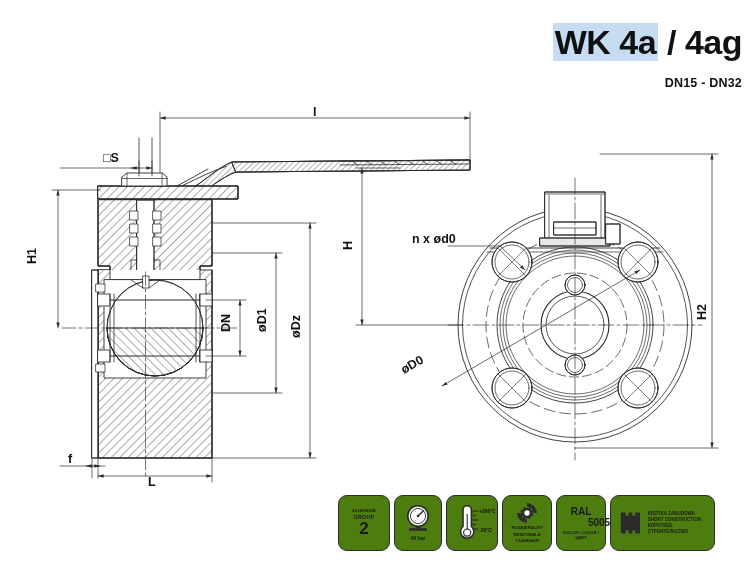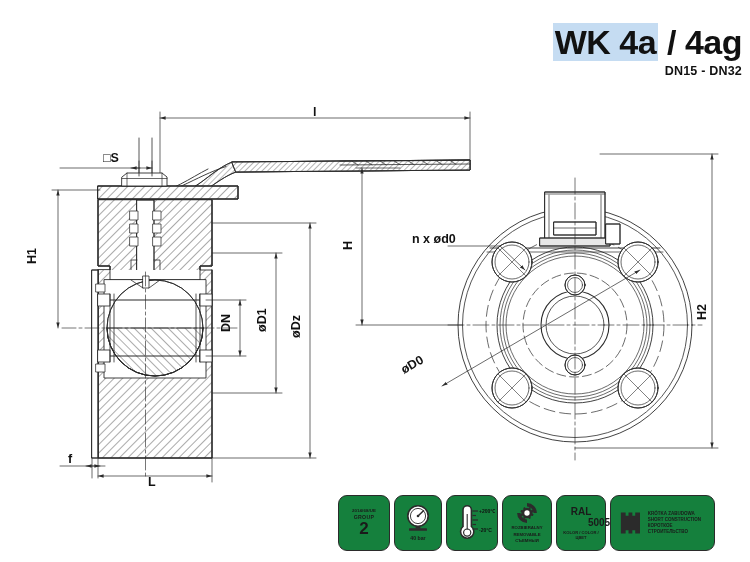--- a/index.html
+++ b/index.html
@@ -38,21 +38,21 @@
   }
   .title-hl {
     background: #c5dcf2;
     padding: 0 2px;
   }
   .title-sub {
     font-size: 12.5px;
     font-weight: bold;
     letter-spacing: 0.2px;
     line-height: 16px;
-    margin-top: 1px;
+    margin-top: 13px;
     color: #111111;
   }
 
   
   #drawing {
     position: absolute;
     left: 0; top: 0;
     width: 750px; height: 562px;
   }
 
@@ -68,21 +68,21 @@
   }
   .icon-box {
     border: 1.6px solid #2b2b2b;
     border-radius: 9px;
     height: 56px;
     box-sizing: border-box;
     display: flex;
     flex-direction: column;
     align-items: center;
     justify-content: center;
-    background: #15803d;
+    background: #4d7c0f;
     padding: 2px 3px;
   }
   .ib-ped   { width: 52px; }
   .ib-press { width: 48px; }
   .ib-temp  { width: 52px; }
   .ib-rem   { width: 50px; }
   .ib-ral   { width: 50px; }
   .ib-short { width: 105px; flex-direction: row; gap: 5px; padding-left: 7px; justify-content: flex-start;}
 
   .ped-norm {

